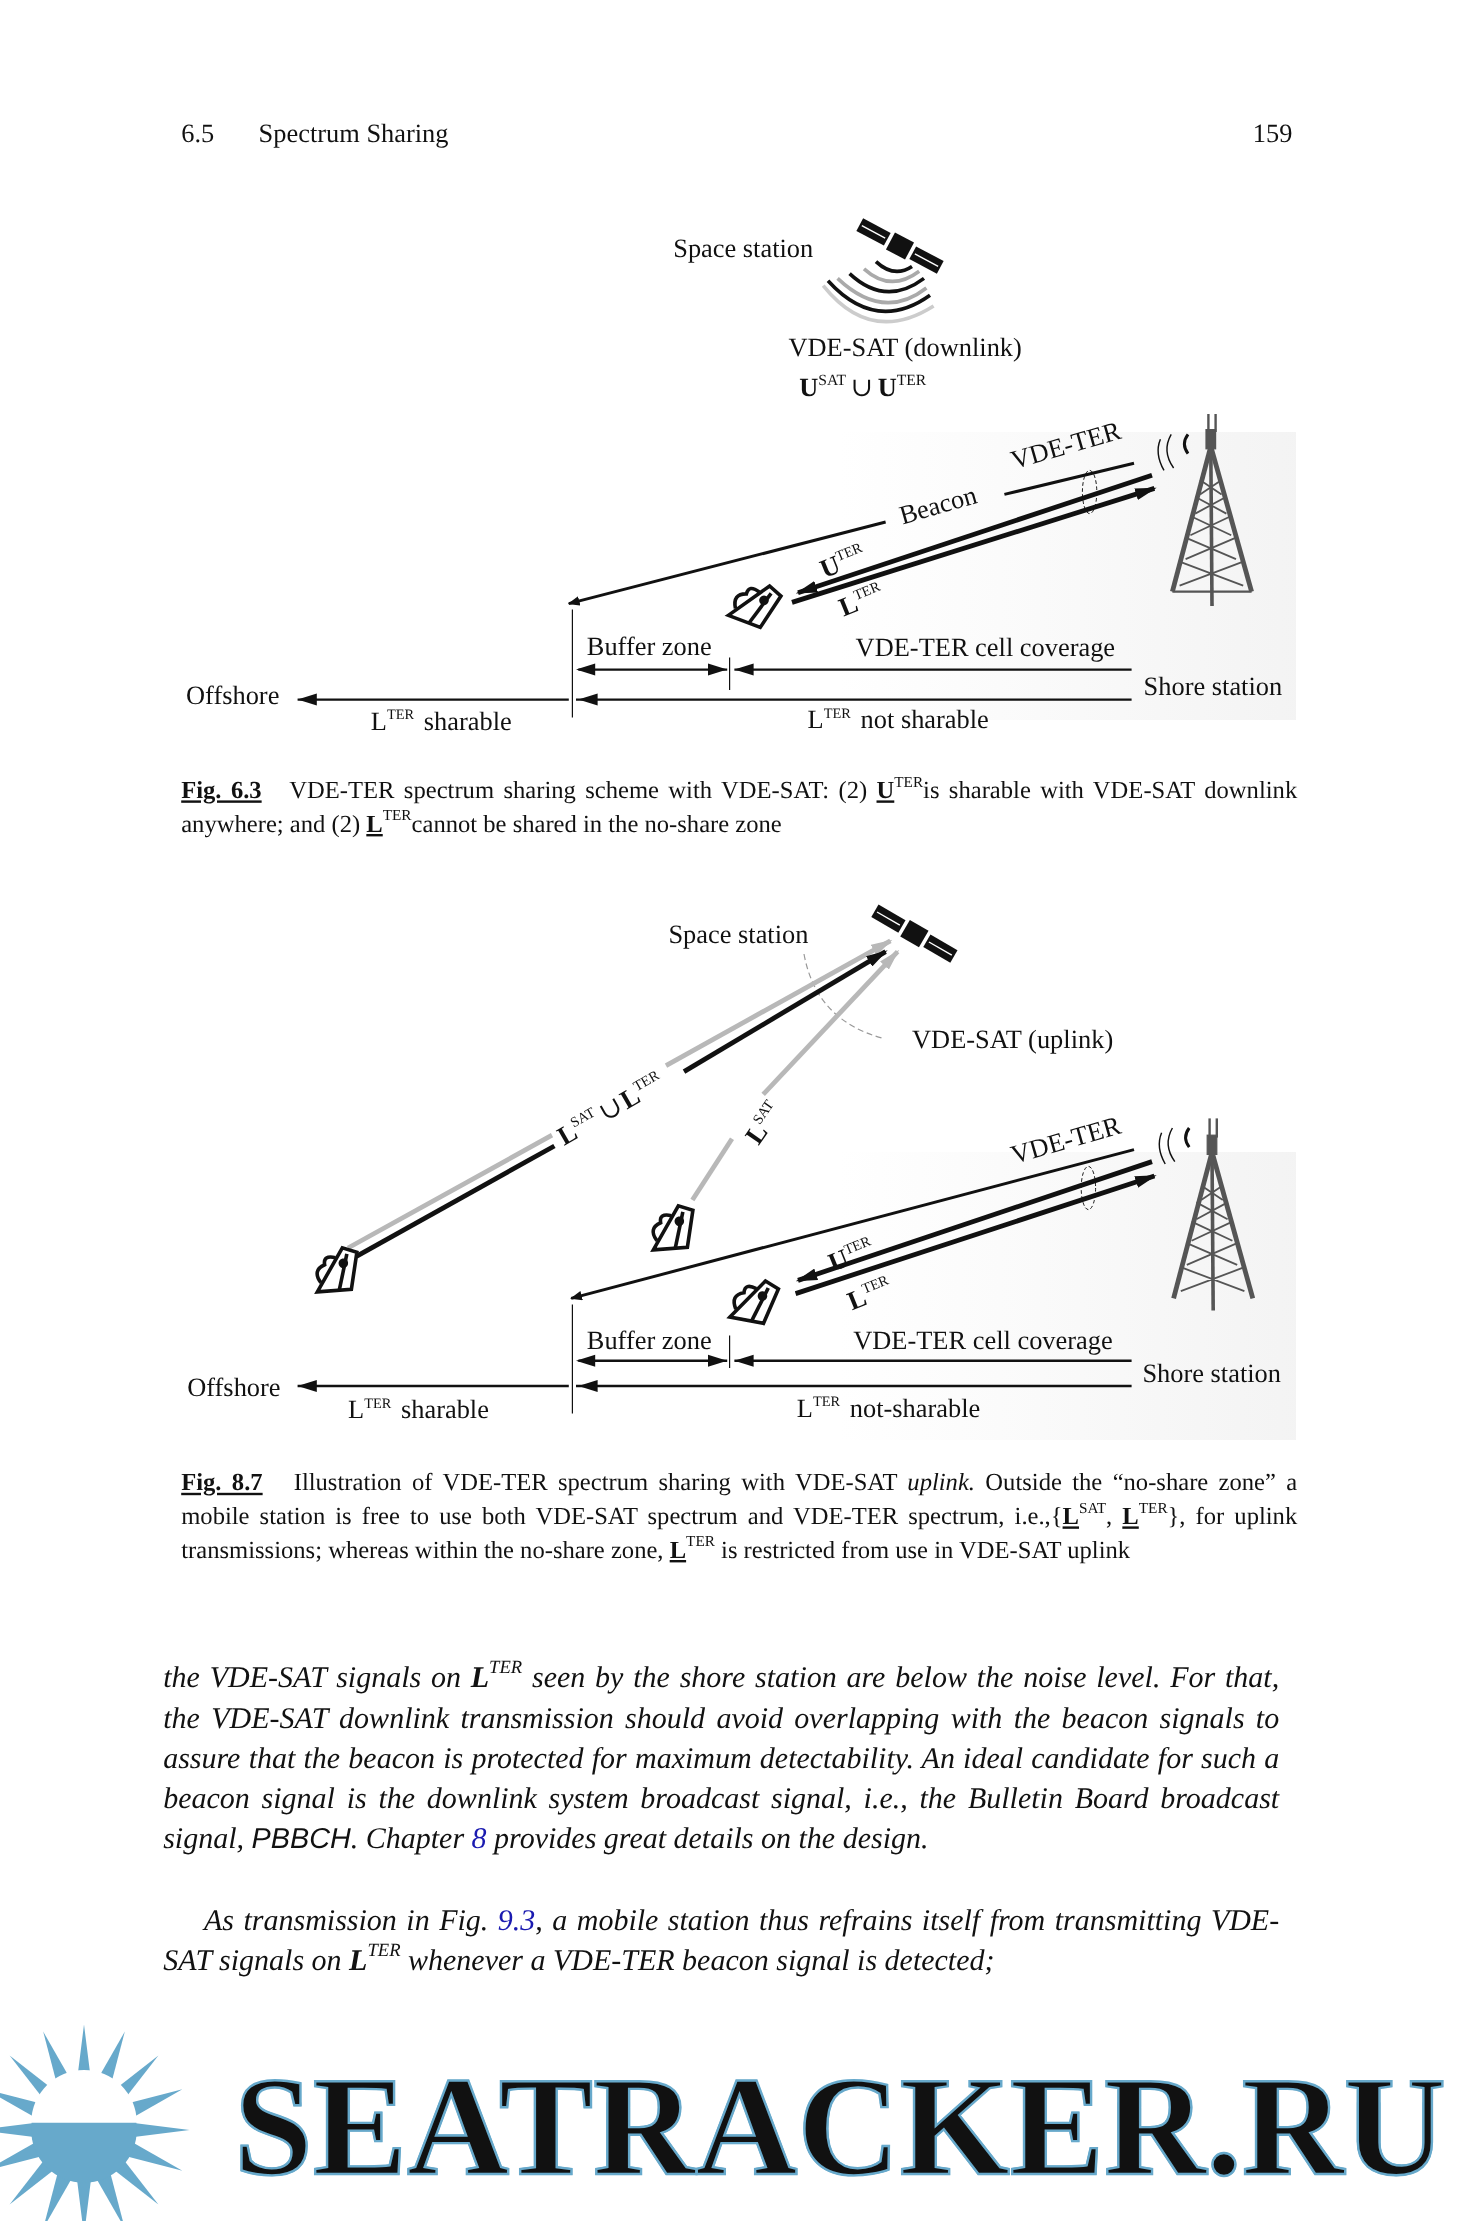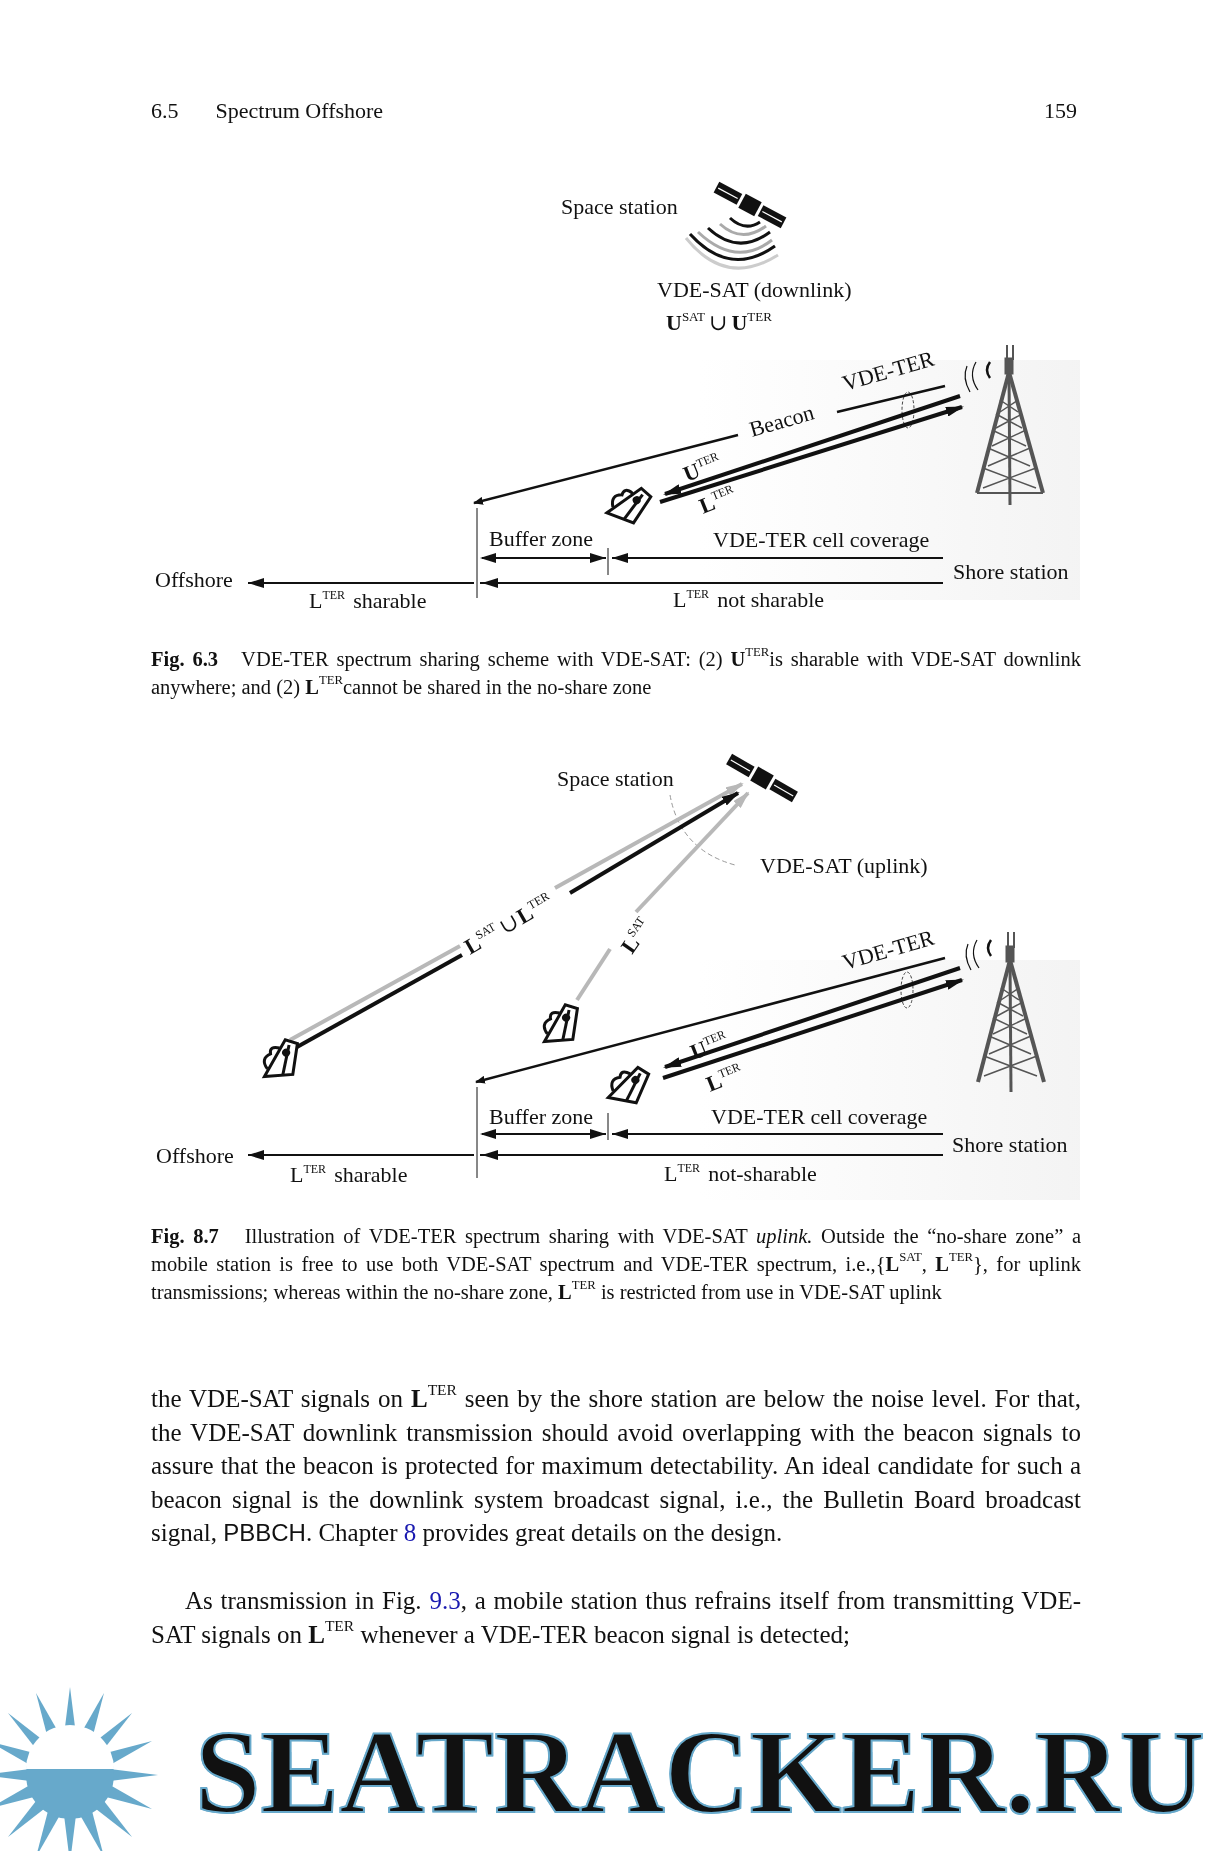--- a/index.html
+++ b/index.html
@@ -5,34 +5,34 @@
   html, body { margin:0; padding:0; background:#ffffff; }
   body { width:1221px; height:1851px; position:relative; overflow:hidden;
          font-family:"Liberation Serif", "DejaVu Serif", serif; color:#111; }
   .abs { position:absolute; }
   .hdr { top:98px; font-size:22px; }
   .hdr-left { left:151px; }
   .hdr-left .secnum { margin-right:37px; }
   .hdr-right { left:1044px; }
   svg text { font-family:"Liberation Serif", "DejaVu Serif", serif; fill:#111; }
   .caption { left:151px; width:930px; font-size:20.5px; line-height:28px; text-align:justify; }
-  .caption b { font-weight:bold; }
-  .body-text { left:151px; width:930px; font-size:25px; line-height:33.5px; text-align:justify; }
+  .caption b { font-weight:bold;text-decoration:underline; }
+  .body-text { left:136px; width:930px; font-size:25px; line-height:33.5px; text-align:justify;font-style:italic; }
   .body-text .indent { display:inline-block; width:34px; }
   .link { color:#1a1ab0; }
   .sans { font-family:"Liberation Sans", "DejaVu Sans", sans-serif; font-size:24px; }
   sup { font-size:0.62em; vertical-align:0.75em; line-height:0; }
   .bold { font-weight:bold; }
   .wm { left:0; top:1685px; width:1221px; height:166px; }
 </style>
 </head>
 <body>
 
 <div class="abs hdr hdr-left">
-  <span class="secnum">6.5</span><span>Spectrum Offshore</span>
+  <span class="secnum">6.5</span><span>Spectrum Sharing</span>
 </div>
 <div class="abs hdr hdr-right">159</div>
 
 <svg class="abs" style="left:0;top:150px" width="1221" height="480" viewBox="0 150 1221 480">
   <defs>
     <marker id="ah" markerWidth="10" markerHeight="8" refX="9" refY="4" orient="auto" markerUnits="userSpaceOnUse">
       <path d="M0,0 L10,4 L0,8 z" fill="#111"></path>
     </marker>
     <marker id="ahL" markerWidth="18" markerHeight="10" refX="16" refY="5" orient="auto" markerUnits="userSpaceOnUse">
       <path d="M0,0 L18,5 L0,10 z" fill="#111"></path>

